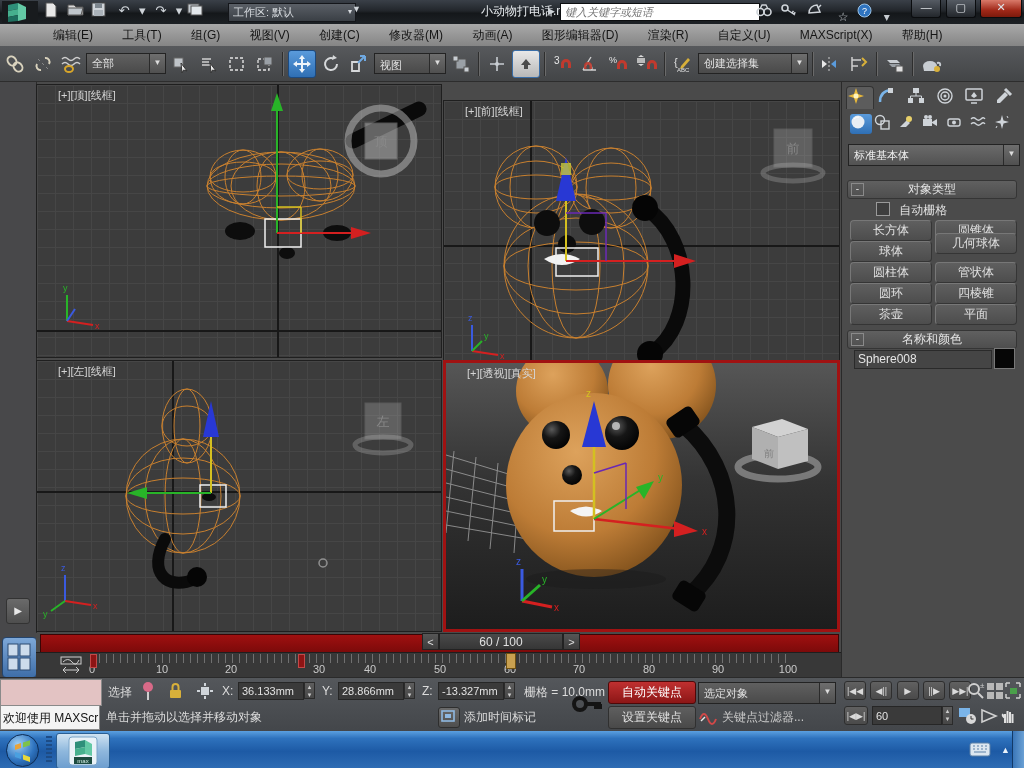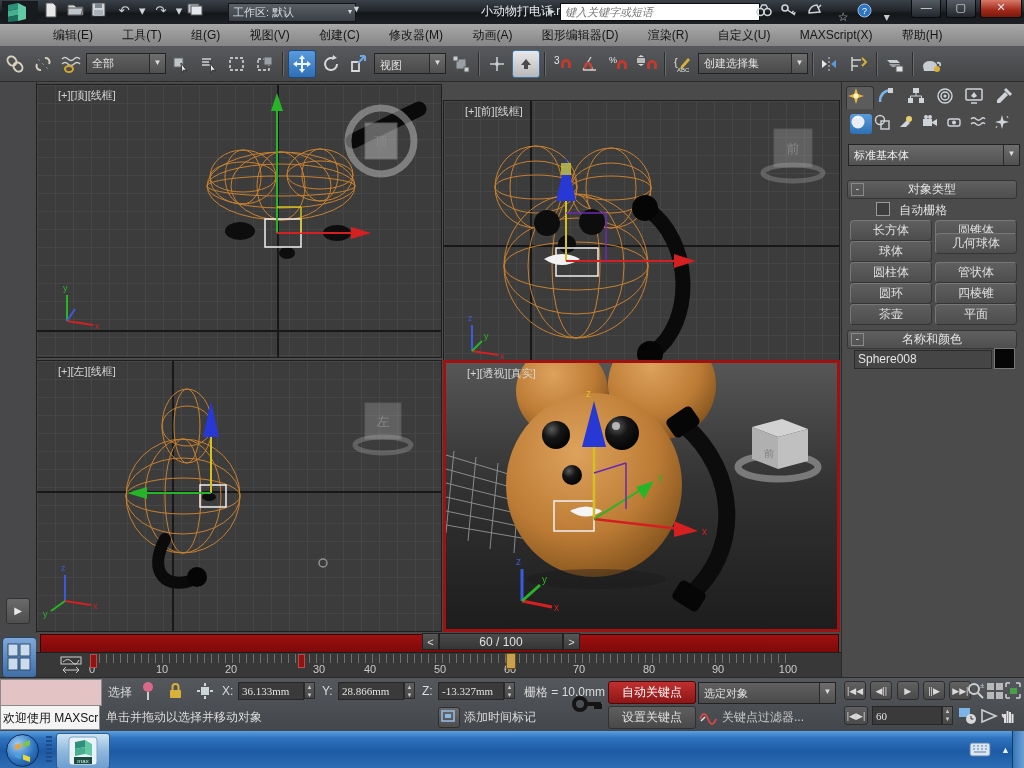--- a/index.html
+++ b/index.html
@@ -83,21 +83,21 @@
   .ruler-lbl{position:absolute;top:10px;transform:translateX(-50%);color:#c9c9c9;font-size:11px;}
   .key-mark{position:absolute;top:1px;width:5px;height:12px;background:#8e1414;border:1px solid #c24848;}
   #frame-marker{position:absolute;top:0px;width:8px;height:14px;background:#c8a050;border:1px solid #6e5012;}
   
   #status-bar{left:0;top:677px;width:1024px;height:54px;background:linear-gradient(#54575b,#43464a);border-top:1px solid #2a2a2a;}
   #listener-pink{position:absolute;left:0;top:1px;width:100px;height:25px;background:#e3c3c3;border:1px solid #8a8a8a;}
   #listener-white{position:absolute;left:0;top:27px;width:100px;height:25px;background:#f4f4f4;border:1px solid #8a8a8a;
     color:#111;font-size:12px;line-height:24px;padding:0 2px;white-space:nowrap;overflow:hidden;box-sizing:border-box;}
   .sb-txt{color:#dcdcdc;font-size:12px;}
   .sb-field{background:#3a3a3a;border:1px solid #262626;color:#e2e2e2;font-size:11px;height:17px;
-    padding:8px 3px;box-sizing:border-box;font-family:Liberation Serif, serif;}
+    padding:8px 3px;box-sizing:border-box;}
   .spin{display:inline-block;width:11px;height:17px;background:linear-gradient(#5e5e5e,#464646);
     border:1px solid #2b2b2b;color:#ccc;font-size:6px;line-height:8px;text-align:center;vertical-align:top;box-sizing:border-box;}
   .sb-btn{background:linear-gradient(#5f5f5f,#494949);border:1px solid #303030;border-radius:3px;
     color:#e0e0e0;text-align:center;font-size:12px;}
   #autokey-btn{background:linear-gradient(#c03030,#8c1616);border:1px solid #4e0808;color:#fff;}
   .pb-btn{display:inline-block;min-width:22px;height:19px;background:linear-gradient(#616161,#4a4a4a);
     border:1px solid #2e2e2e;border-radius:3px;color:#dadada;text-align:center;line-height:18px;
     font-size:9px;margin-right:1px;vertical-align:top;box-sizing:border-box;}
   
   #taskbar{left:0;top:731px;width:1024px;height:37px;

